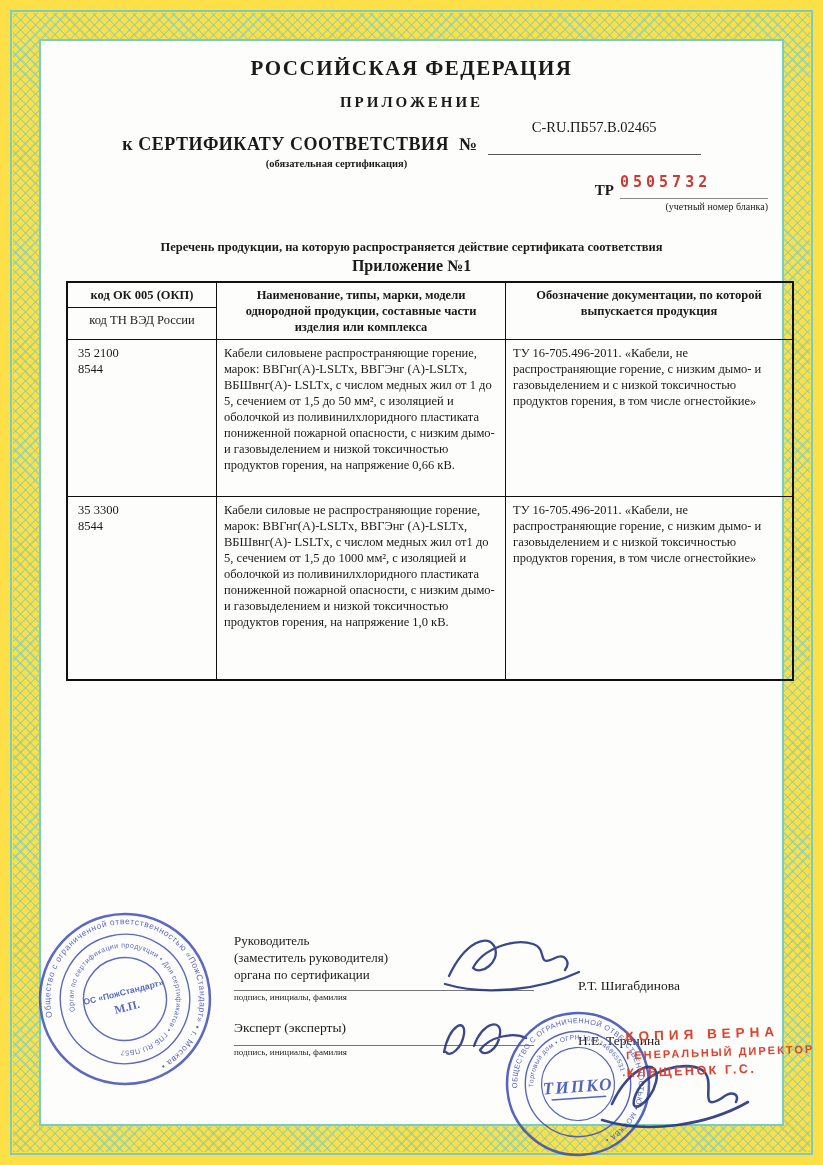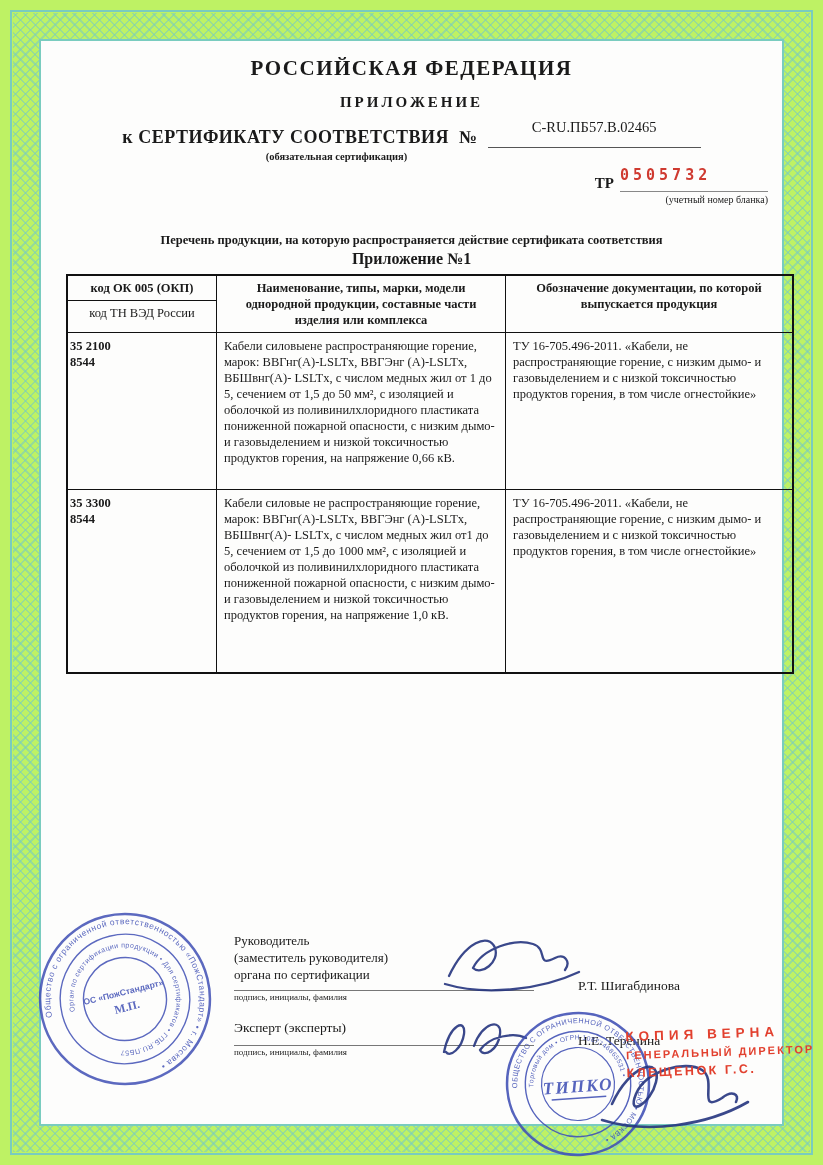--- a/index.html
+++ b/index.html
@@ -1,58 +1,58 @@
 <!DOCTYPE html>
 <html><head>
 <meta charset="utf-8">
 <style>
   html,body{margin:0;padding:0;background:#e9e9e9;}
   .page{
     position:relative; width:823px; height:1165px; margin:0 auto;
-    background:#bef264; overflow:hidden;
+    background:#fde047; overflow:hidden;
     font-family:"Liberation Serif", serif; color:#1a1a1a;
   }
   
   .deco-outer{position:absolute; inset:10px; border:2px solid #79ccbf;}
   .deco-lattice{
     position:absolute; inset:13px;
     background:
       repeating-linear-gradient(45deg, rgba(121,204,191,.55) 0 1.6px, transparent 1.6px 7px),
       repeating-linear-gradient(-45deg, rgba(121,204,191,.55) 0 1.6px, transparent 1.6px 7px);
   }
   .deco-inner{position:absolute; inset:39px; background:#fdfdfc; border:2px solid #79ccbf;}
   .content{position:absolute; inset:42px; overflow:visible;}
 
   .title{margin:14px 0 0; text-align:center; font-size:21px; font-weight:bold; letter-spacing:1.5px;}
   .subtitle1{margin:13px 0 0; text-align:center; font-size:15px; font-weight:bold; letter-spacing:3px;}
   .certline{margin:8px 0 0; display:flex; justify-content:center; align-items:flex-end; gap:10px;}
   .certline .t{font-size:18px; font-weight:bold; letter-spacing:.5px; white-space:nowrap;}
   .cert-num{display:inline-block; min-width:205px; text-align:center;
-    border-bottom:1.5px solid #555; font-size:14.5px; padding:0 4px 11px;}
+    border-bottom:1.5px solid #555; font-size:14.5px; padding:0 4px 18px;}
   .cert-note{width:fit-content; margin:3px auto 0; transform:translateX(-75px);
     font-size:10.5px; font-weight:bold;}
   .trline{margin:4px 13px 0 0; display:flex; justify-content:flex-end; align-items:flex-end; gap:6px;}
   .trline .t{font-size:15px; font-weight:bold;}
   .tr-num{display:inline-block; min-width:148px; text-align:left; border-bottom:1px solid #888;
     font-family:"DejaVu Sans Mono", monospace; font-size:15px; font-weight:bold;
     letter-spacing:4px; color:#cf3a30; padding-bottom:7px;}
   .tr-note{margin:2px 13px 12px 0; text-align:right; font-size:10px;}
   .list-heading{margin:28px auto 0; text-align:center; font-size:12.5px; font-weight:bold; width:92%;}
   .appendix{margin:2px auto 0; text-align:center; font-size:16px; font-weight:bold;}
 
   table.products{border-collapse:collapse; margin:6px 0 0 24px; width:698px;
     border:2px solid #111; table-layout:fixed;}
   table.products th, table.products td{border:1.5px solid #111; vertical-align:top;
     font-size:12.5px; line-height:1.28;}
   th.codes{width:148px; padding:0;}
   th.names{width:276px; padding:4px 6px; font-weight:bold; text-align:center;}
   th.docs{width:274px; padding:4px 6px; font-weight:bold; text-align:center;}
   .code-top{border-bottom:1.5px solid #111; padding:4px 4px; font-weight:bold; text-align:center;}
   .code-bottom{padding:4px 4px 6px; font-weight:normal; text-align:center;}
-  td.cell-codes{padding:5px 2px;font-weight:bold;}
+  td.cell-codes{padding:5px 10px;}
   td.cell-name{padding:5px 7px;}
   td.cell-doc{padding:5px 7px;}
   .row1 td{height:146px;}
   .row2 td{height:172px;}
 
   
   .sig-title{position:absolute; left:192px; top:890px; font-size:13px; line-height:1.32;
     white-space:pre-line;}
   .sig-rule1{position:absolute; left:192px; top:948px; width:300px; border-top:1px solid #777;}
   .sig-caption1{position:absolute; left:192px; top:950px; font-size:9px; color:#222;}

